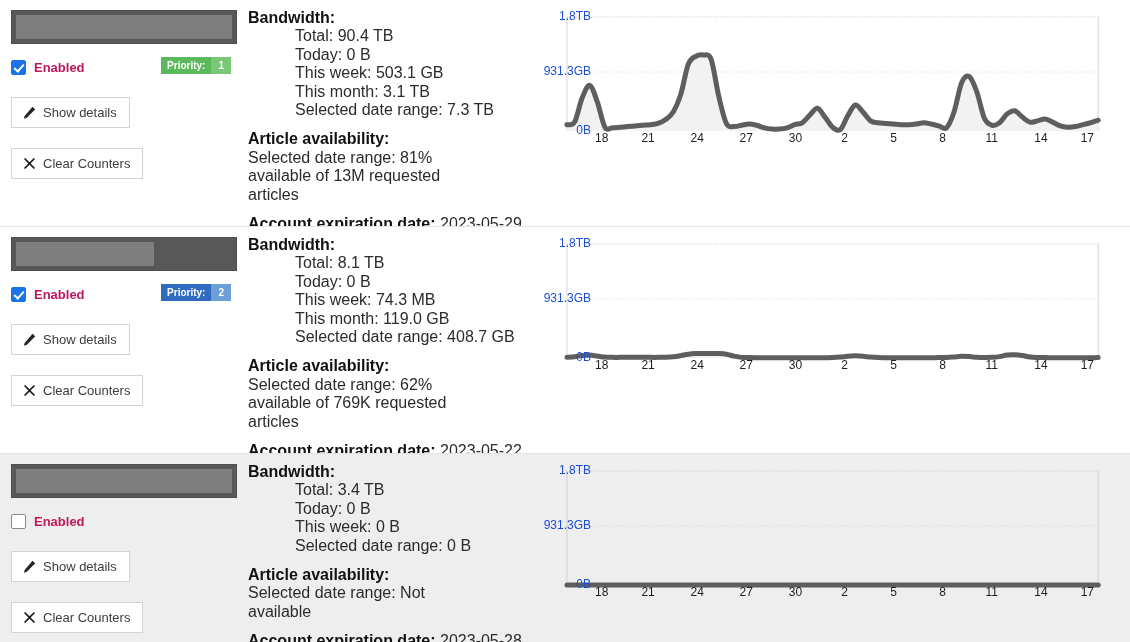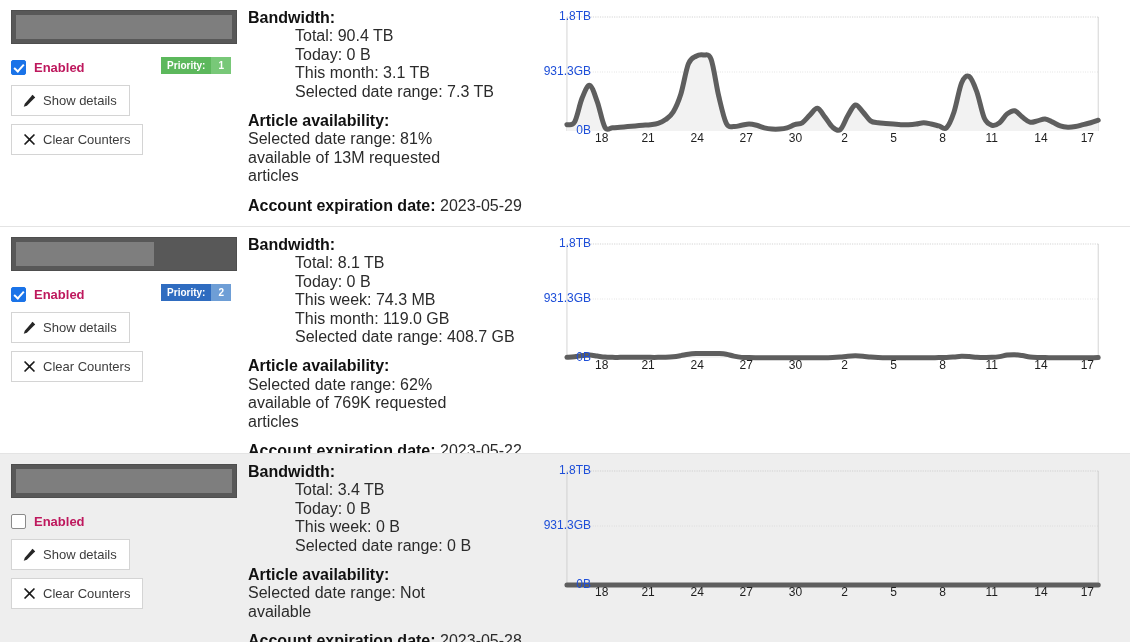--- a/index.html
+++ b/index.html
@@ -135,21 +135,21 @@
   .btn {
     display: inline-flex;
     flex-direction: row;
     align-items: center;
     height: 31px;
     padding: 0 12px 0 10px;
     background: #ffffff;
     border: 1px solid #d4d4d4;
     font-size: 13px;
     color: #3c3c3c;
-    margin-top: 8px;
+    margin-top: 20px;
     white-space: nowrap;
     cursor: pointer;
   }
   .btn .btn-icon {
     margin-right: 7px;
     display: inline-flex;
     align-items: center;
     justify-content: center;
     width: 14px;
     height: 14px;
@@ -245,20 +245,21 @@
                 <path d="M2.6 1.2 L8 6.6 L13.4 1.2 L14.8 2.6 L9.4 8 L14.8 13.4 L13.4 14.8 L8 9.4 L2.6 14.8 L1.2 13.4 L6.6 8 L1.2 2.6 Z" fill="#1a1a1a"></path>
               </svg>
             </span>
             <span class="btn-label">Clear Counters</span>
           </button></div>
       </div>
       <div class="row-stats">
         <div class="stats-heading">Bandwidth:</div>
         <div class="stats-line">Total: 90.4 TB</div>
         <div class="stats-line">Today: 0 B</div>
+        <div class="stats-line">This week: 503.1 GB</div>
         <div class="stats-line">This month: 3.1 TB</div>
         <div class="stats-line">Selected date range: 7.3 TB</div>
         <div class="stats-gap"></div>
         <div class="stats-heading">Article availability:</div>
         <div class="stats-wrap">Selected date range: 81% available of 13M requested articles</div>
         <div class="stats-gap"></div>
         <div class="expiry-line"><b>Account expiration date:</b> <span>2023-05-29</span></div>
       </div>
       <div class="row-chart">
         <div class="chart-box">

